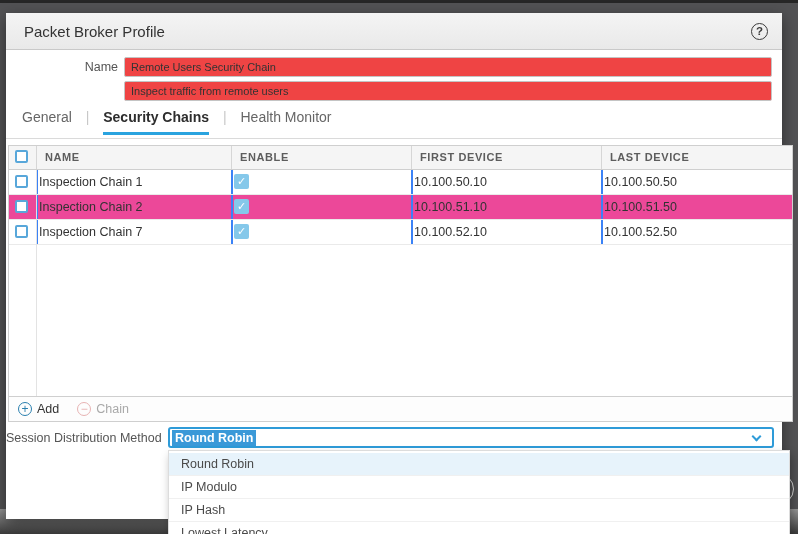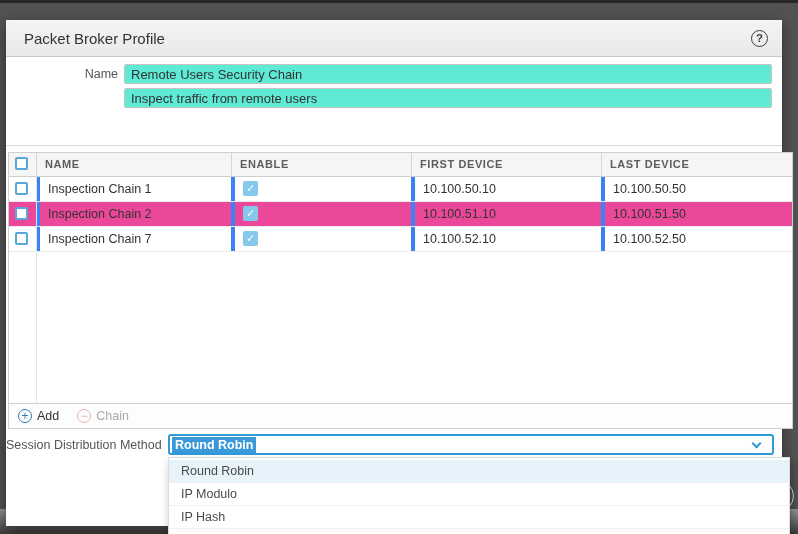--- a/index.html
+++ b/index.html
@@ -2,58 +2,58 @@
 <html><head>
 <meta charset="utf-8">
 <style>
   * { margin:0; padding:0; box-sizing:border-box; font-family:"Liberation Sans", sans-serif; }
   html,body { width:798px; height:534px; overflow:hidden; }
   body { position:relative; background:#525254; }
   .top-band { position:absolute; top:0; left:0; right:0; height:3px; background:#262626; z-index:0; }
   .bottom-band { position:absolute; left:0; right:0; top:509px; bottom:0;
                  background:linear-gradient(#969696, #3a3a3a); z-index:0; }
 
-  .dialog { position:absolute; left:6px; top:20px; width:776px; height:506px; background:#fff;
+  .dialog { position:absolute; left:6px; top:13px; width:776px; height:506px; background:#fff;
             box-shadow:0 5px 14px rgba(0,0,0,0.45); z-index:1; }
 
   
   .titlebar { position:absolute; top:0; left:0; right:0; height:37px;
               background:linear-gradient(#f4f4f4,#e9e9e9); border-bottom:1px solid #c9c9c9; }
   .title { position:absolute; left:18px; top:0; line-height:37px; font-size:15px; color:#333; }
   .help { position:absolute; right:14px; top:10px; width:17px; height:17px; border:1.5px solid #3a3a3a;
           border-radius:50%; text-align:center; line-height:15px; font-size:11.5px; font-weight:bold;
           color:#3a3a3a; cursor:pointer; }
 
   
   .field-row { position:absolute; left:0; right:8px; height:20px; }
   .row-name { top:44px; }
   .row-desc { top:68px; }
   .field-row label { position:absolute; left:0; width:112px; text-align:right; font-size:12.5px;
                      color:#555; line-height:20px; }
   .text-input { position:absolute; left:118px; right:2px; top:0; height:20px; border:1px solid #c4c4c4;
-                border-radius:2px; font-size:13px; color:#333; padding:0 6px; background:#5eead4; }
+                border-radius:2px; font-size:11px; color:#333; padding:0 6px; background:#ef4444; }
 
   
   .tabs { position:absolute; top:96px; left:16px; font-size:14px; }
   .tab { display:inline-block; color:#666; padding-bottom:7px; cursor:pointer; }
   .tab.active { color:#2d2d2d; font-weight:bold; border-bottom:3px solid #29a3df; }
   .tabsep { color:#c8c8c8; margin:0 10px; }
   .tabs-divider { position:absolute; top:125px; left:0; right:0; height:1px; background:#dadada; }
 
   
   .table { position:absolute; left:2px; top:132px; width:785px; height:277px;
            border:1px solid #cfcfcf; background:#fff; }
   .thead, .trow { display:grid; grid-template-columns:27px 195px 180px 190px 1fr; }
   .thead { height:24px; background:#f5f5f5; border-bottom:1px solid #cfcfcf; }
   .th { font-size:11px; font-weight:bold; color:#5d5d5d; letter-spacing:0.6px; line-height:23px;
         padding-left:8px; border-left:1px solid #d6d6d6; cursor:pointer; }
   .th.th-check { border-left:none; padding-left:6px; }
   .trow { height:25px; border-bottom:1px solid #eaeaea; }
   .trow.alt { background:#ec4899; }
-  .td { font-size:12.5px; color:#333; line-height:24px; padding-left:8px; border-left:4px solid #3b82f6; }
+  .td { font-size:12.5px; color:#333; line-height:24px; padding-left:1px; border-left:2px solid #3b82f6; }
   .td.td-check { border-left:none; padding-left:6px; }
   .col-line { position:absolute; left:27px; top:24px; bottom:25px; width:1px; background:#e3e3e3; }
 
   .cb { display:inline-block; width:13px; height:13px; border:2px solid #58a7da; border-radius:2px;
         background:#fff; vertical-align:middle; margin-top:-3px; cursor:pointer; }
   .cb.checked { width:15px; height:15px; border:none; background:#85c8ea; color:#fff; text-align:center; }
   .cb.checked i { font-style:normal; font-size:11px; line-height:15px; display:block; }
 
   
   .tfoot { position:absolute; left:0; right:0; bottom:0; height:25px; background:#fdfdfd;
@@ -102,20 +102,27 @@
 
   <div class="field-row row-name">
     <label>Name</label>
     <input class="text-input" value="Remote Users Security Chain" style="">
   </div>
 
   <div class="field-row row-desc">
     <input class="text-input" value="Inspect traffic from remote users" style="">
   </div>
 
+  <div class="tabs">
+    <span class="tab">General</span>
+    <span class="tabsep">|</span>
+    <span class="tab active">Security Chains</span>
+    <span class="tabsep">|</span>
+    <span class="tab">Health Monitor</span>
+  </div>
   <div class="tabs-divider"></div>
 
   <div class="table">
     <div class="thead">
       <div class="th th-check">
         <span class="cb"></span>
       </div>
       <div class="th">NAME</div>
       <div class="th">ENABLE</div>
       <div class="th">FIRST DEVICE</div>

